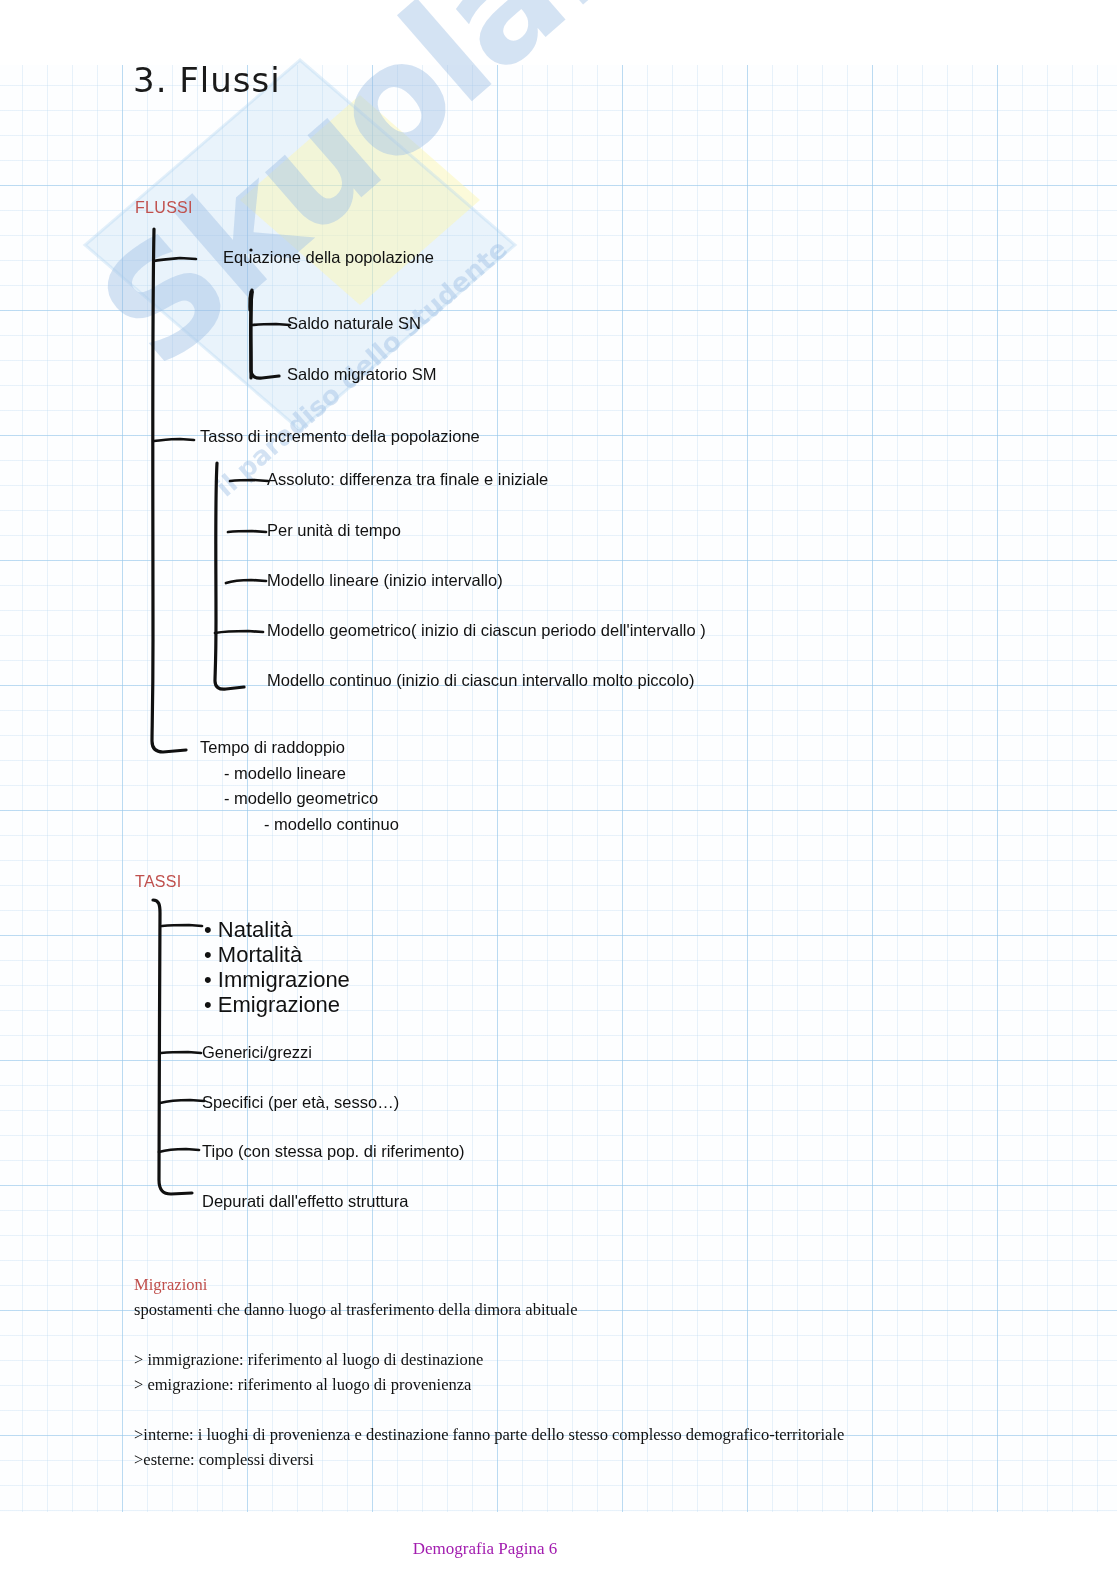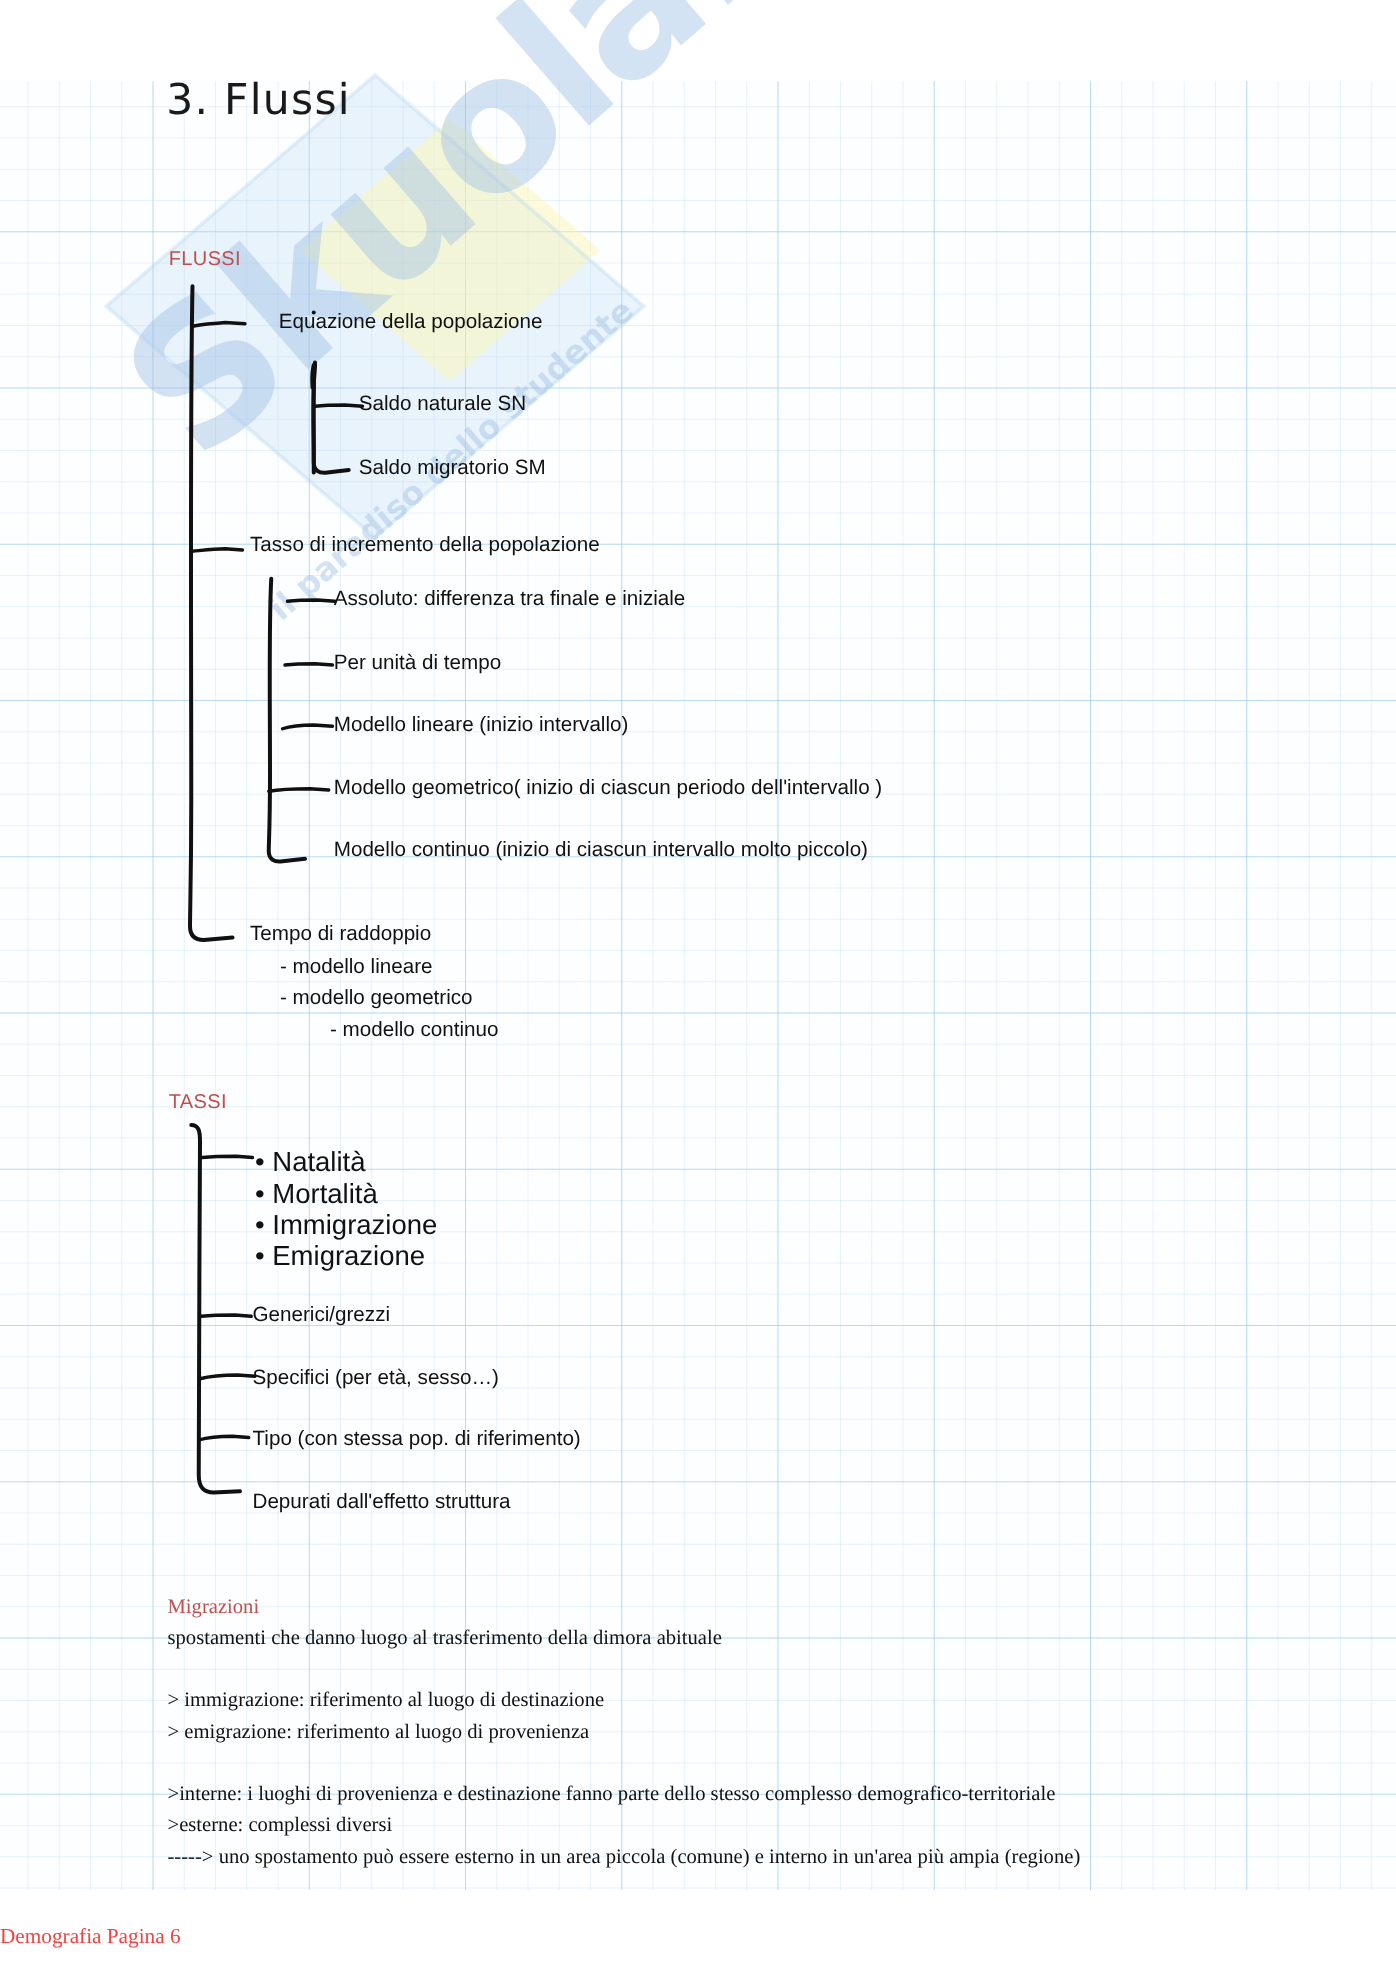--- a/index.html
+++ b/index.html
@@ -145,24 +145,24 @@
   }
   #connectors path.thin {
     stroke-width: 2.7;
   }
 
   .footer {
     position: absolute;
     left: 0;
     top: 1539px;
     width: 970px;
-    text-align: left;
+    text-align: center;
     font-family: "Liberation Serif", serif;
     font-size: 17px;
-    color: #ef4444;
+    color: #a21caf;
   }
 </style>
 </head>
 <body>
 
 <div id="page">
 
   <div id="grid-paper"></div>
 
   <div id="watermark">
@@ -251,17 +251,16 @@
   <div class="node" style="left:202px; top:1192px;">Depurati dall'effetto struttura</div>
 
   <div class="para para-red" style="left:134px; top:1275px;">Migrazioni</div>
 
   <div class="para" style="left:134px; top:1350px;">&gt; immigrazione: riferimento al luogo di destinazione</div>
 
   <div class="para" style="left:134px; top:1300px;">spostamenti che danno luogo al trasferimento della dimora abituale</div>
   <div class="para" style="left:134px; top:1375px;">&gt; emigrazione: riferimento al luogo di provenienza</div>
   <div class="para" style="left:134px; top:1425px;">&gt;interne: i luoghi di provenienza e destinazione fanno parte dello stesso complesso demografico-territoriale</div>
   <div class="para" style="left:134px; top:1450px;">&gt;esterne: complessi diversi</div>
-  <div class="para" style="left:134px; top:1475px;">-----&gt; uno spostamento può essere esterno in un area piccola (comune) e interno in un'area più ampia  (regione)</div>
 
   <div class="footer">Demografia Pagina 6</div>
 
 </div>
 
 </body></html>

